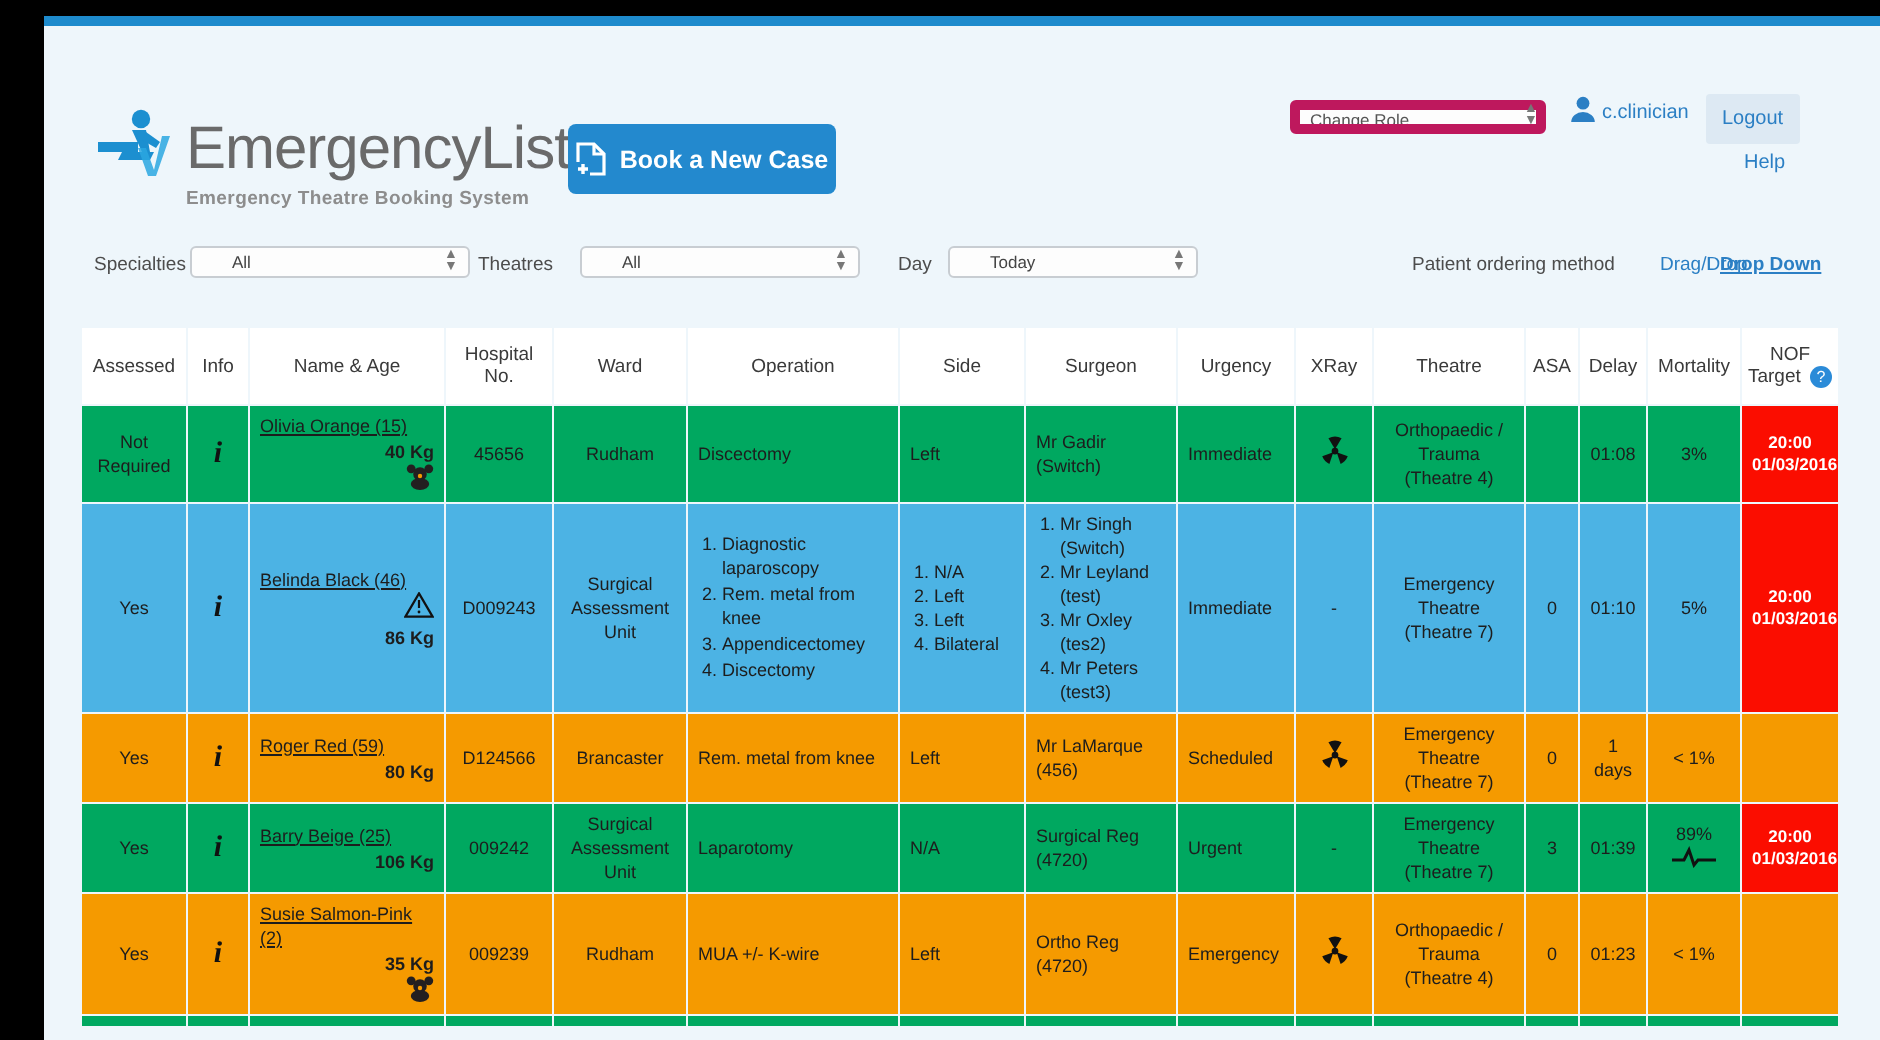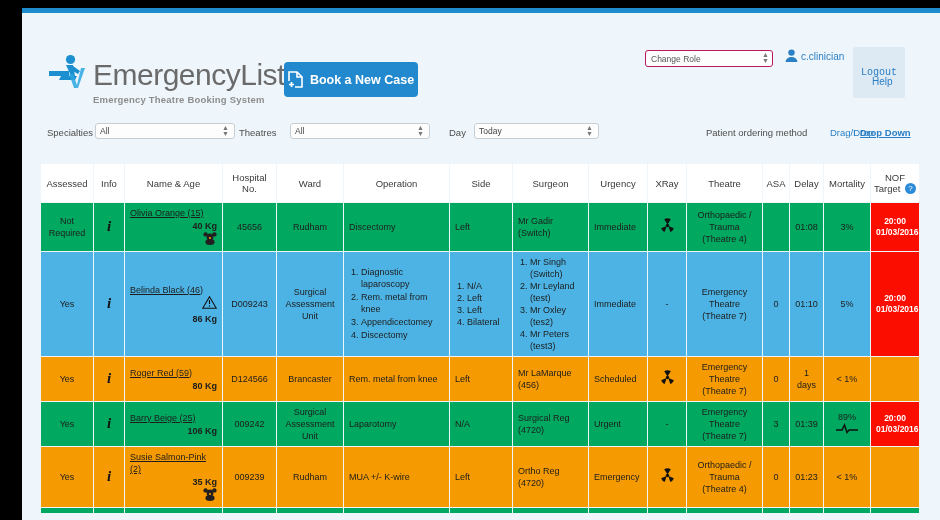--- a/index.html
+++ b/index.html
@@ -43,45 +43,45 @@
     border: none; border-radius: 4px;
     display: flex; align-items: center; justify-content: center;
     font-size: 12.5px; font-weight: bold; cursor: pointer;
     font-family: "Liberation Sans", sans-serif;
   }
   #book-btn .docicon { margin-right: 7px; display:flex; }
   #role-select {
     position: absolute; left: 623px; top: 16px;
     width: 128px; height: 17px;
     font-size: 8.5px; color: #555;
-    border: 1px solid #be185d; border-radius: 3px;
+    border: 5px solid #be185d; border-radius: 3px;
     background: #fdfdfd;
     padding: 0 14px 0 5px;
     font-family: "Liberation Sans", sans-serif;
     -webkit-appearance: none; appearance: none;
   }
   #role-arrow { position:absolute; left:740px; top:18px; font-size:7px; color:#777; line-height:6px;}
   #user-icon { position: absolute; left: 763px; top: 14px; }
   #username { position: absolute; left: 779px; top: 17px; font-size: 10px; color: #2b7fc4; }
   #logout-btn {
     position: absolute; left: 831px; top: 13px;
     background: #dde9f3; color: #2b7fc4;
-    font-size: 10px; padding: 20px 8px; border: none; border-radius: 2px;
-    cursor: pointer; font-family: Liberation Mono, monospace;
+    font-size: 10px; padding: 7px 8px; border: none; border-radius: 2px;
+    cursor: pointer; font-family: Liberation Sans, sans-serif;
   }
   #help-link { position: absolute; left: 850px; top: 42px; font-size: 10px; color: #2b7fc4; text-decoration: none; }
 
   
   #filters { position: relative; height: 28px; }
   .flabel { position: absolute; font-size: 9.5px; color: #4c4c4c; top: 5px; }
   .fsel {
     position: absolute; top: 1px; height: 16px;
     border: 1px solid #c8cdd2; border-radius: 3px;
     background: #fdfdfd; font-size: 8.5px; color: #444;
-    padding: 0 14px 0 4px;
+    padding: 0 14px 0 20px;
     font-family: "Liberation Sans", sans-serif;
     -webkit-appearance: none; appearance: none;
   }
   .farrow { position:absolute; top:3px; font-size:7px; color:#777; line-height:6px; }
   #order-label { position: absolute; left: 684px; top: 5px; font-size: 9.5px; color: #4c4c4c; }
   #order-dragdrop { position: absolute; left: 808px; top: 5px; font-size: 9.5px; color: #2b7fc4; text-decoration: none; cursor:pointer; }
   #order-sep { position: absolute; left: 831px; top: 5px; font-size: 9.5px; color: #2b7fc4; }
   #order-dropdown { position: absolute; left: 838px; top: 5px; font-size: 9.5px; color: #2b7fc4; text-decoration: underline; cursor:pointer;font-weight:bold;}
 
   

